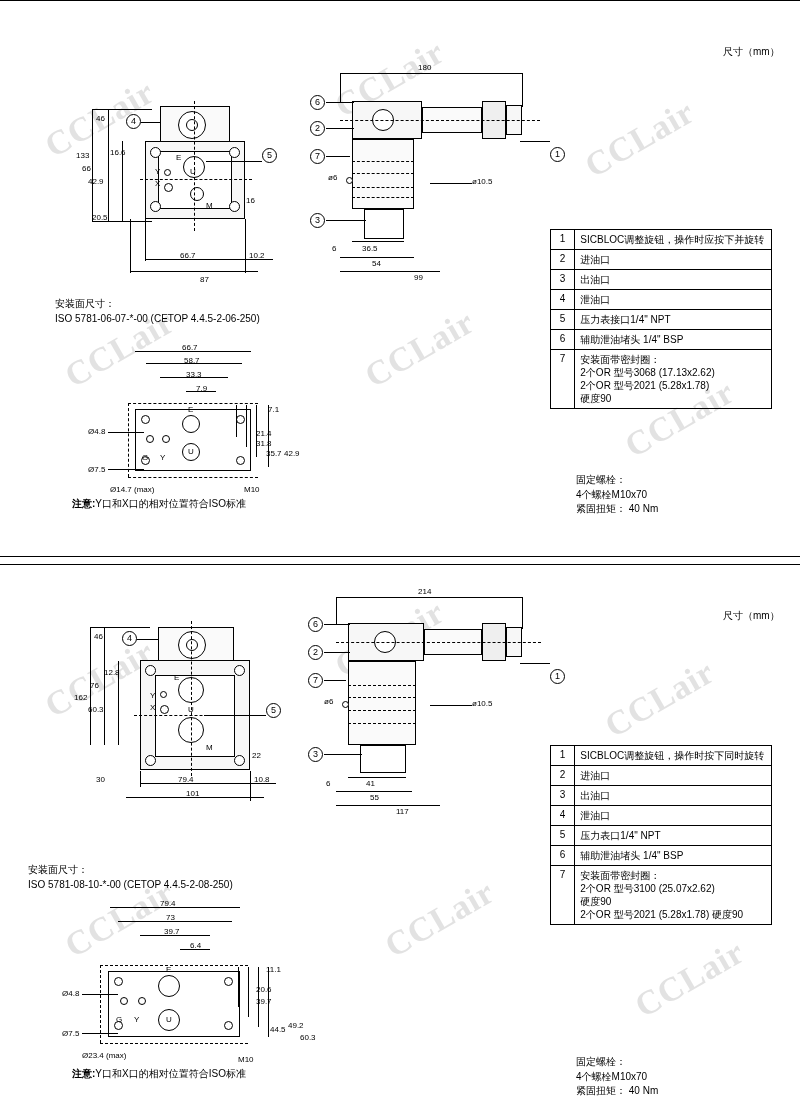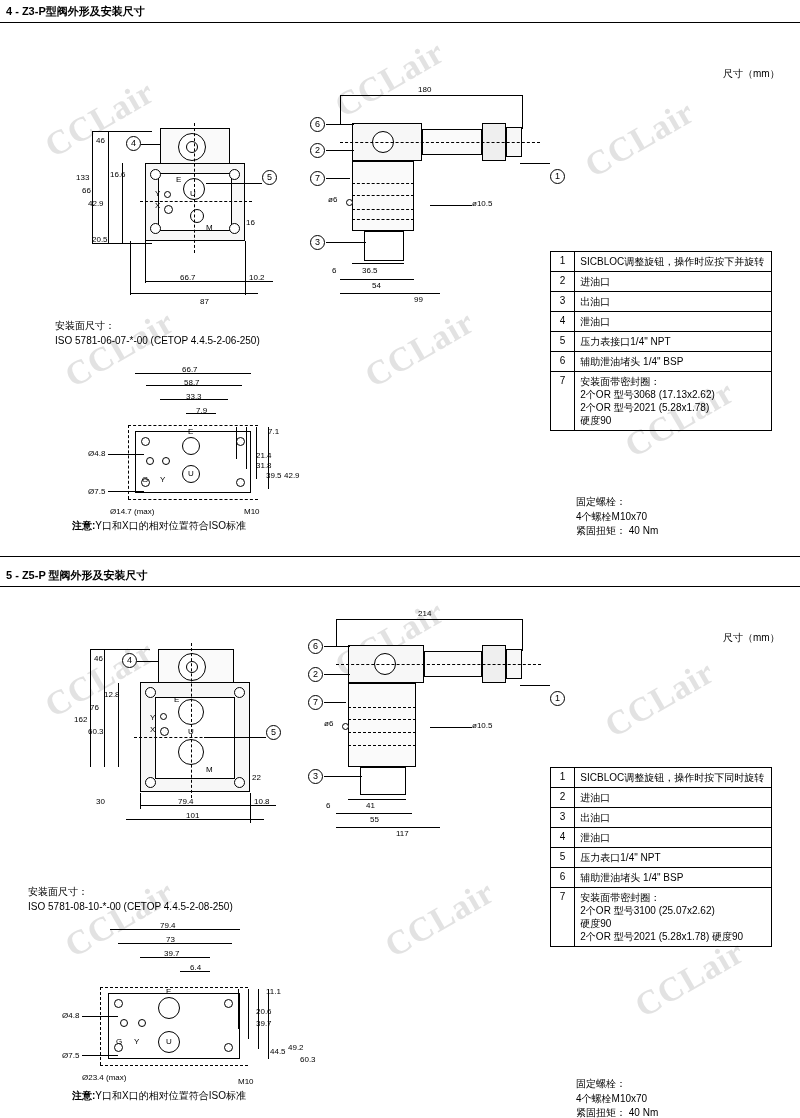--- a/index.html
+++ b/index.html
@@ -68,21 +68,20 @@
 <div class="wm" style="left:360px; top:330px;">CCLair</div>
 <div class="wm" style="left:620px; top:400px;">CCLair</div>
 <div class="wm" style="left:40px; top:660px;">CCLair</div>
 <div class="wm" style="left:330px; top:620px;">CCLair</div>
 <div class="wm" style="left:600px; top:680px;">CCLair</div>
 <div class="wm" style="left:60px; top:900px;">CCLair</div>
 <div class="wm" style="left:380px; top:900px;">CCLair</div>
 <div class="wm" style="left:630px; top:960px;">CCLair</div>
 
 <div class="section" style="position:absolute; left:0; top:0; width:800px; height:556px;">
-  <div class="sec-title">4 - Z3-P型阀外形及安装尺寸</div>
   <div class="hr"></div>
 
   <div class="sec-body">
 
     <div class="dim-note" style="left:723px; top:44px;">尺寸（mm）</div>
 
     <div class="box" style="left:145px; top:140px; width:100px; height:78px; background:#f7f7f7;"></div>
     <div class="box" style="left:158px; top:150px; width:74px; height:58px; background:#fff;"></div>
 
     <div class="box" style="left:160px; top:105px; width:70px; height:36px; background:#fafafa;"></div>
@@ -202,21 +201,21 @@
     <span class="lbl" style="left:186px; top:369px;">33.3</span>
     <span class="lbl" style="left:196px; top:383px;">7.9</span>
 
     <div class="thin vline" style="left:268px; top:404px; height:62px;"></div>
     <div class="thin vline" style="left:256px; top:404px; height:52px;"></div>
     <div class="thin vline" style="left:246px; top:404px; height:42px;"></div>
     <div class="thin vline" style="left:236px; top:404px; height:32px;"></div>
     <span class="lbl" style="left:268px; top:404px;">7.1</span>
     <span class="lbl" style="left:256px; top:428px;">21.4</span>
     <span class="lbl" style="left:256px; top:438px;">31.8</span>
-    <span class="lbl" style="left:266px; top:448px;">39.5</span>
+    <span class="lbl" style="left:266px; top:448px;">35.7</span>
     <span class="lbl" style="left:284px; top:448px;">42.9</span>
 
     <span class="lbl" style="left:88px; top:426px;">Ø4.8</span>
     <span class="lbl" style="left:88px; top:464px;">Ø7.5</span>
     <span class="lbl" style="left:110px; top:484px;">Ø14.7 (max)</span>
     <span class="lbl" style="left:244px; top:484px;">M10</span>
     <div class="thin hline" style="left:108px; top:431px; width:36px;"></div>
     <div class="thin hline" style="left:108px; top:468px; width:36px;"></div>
 
     <span class="lbl" style="left:188px; top:404px;">E</span>
@@ -266,21 +265,20 @@
 
     <div class="bolt-note" style="left:576px; top:472px; white-space:pre-line;">固定螺栓：
 4个螺栓M10x70
 紧固扭矩：  40 Nm</div>
   </div>
 </div>
 
 <div class="hr" style="position:absolute; left:0; top:556px; width:800px;"></div>
 
 <div class="section" style="position:absolute; left:0; top:564px; width:800px; height:554px;">
-  <div class="sec-title">5 - Z5-P 型阀外形及安装尺寸</div>
   <div class="hr"></div>
 
   <div class="sec-body2">
 
     <div class="dim-note" style="left:723px; top:44px;">尺寸（mm）</div>
 
     <div class="box" style="left:140px; top:660px; width:110px; height:110px; background:#f7f7f7; top:95px;"></div>
     <div class="box" style="left:155px; top:110px; width:80px; height:82px; background:#fff;"></div>
     <div class="box" style="left:158px; top:62px; width:76px; height:34px; background:#fafafa;"></div>
     <div class="circ" style="left:178px; top:66px; width:28px; height:28px;"></div>

